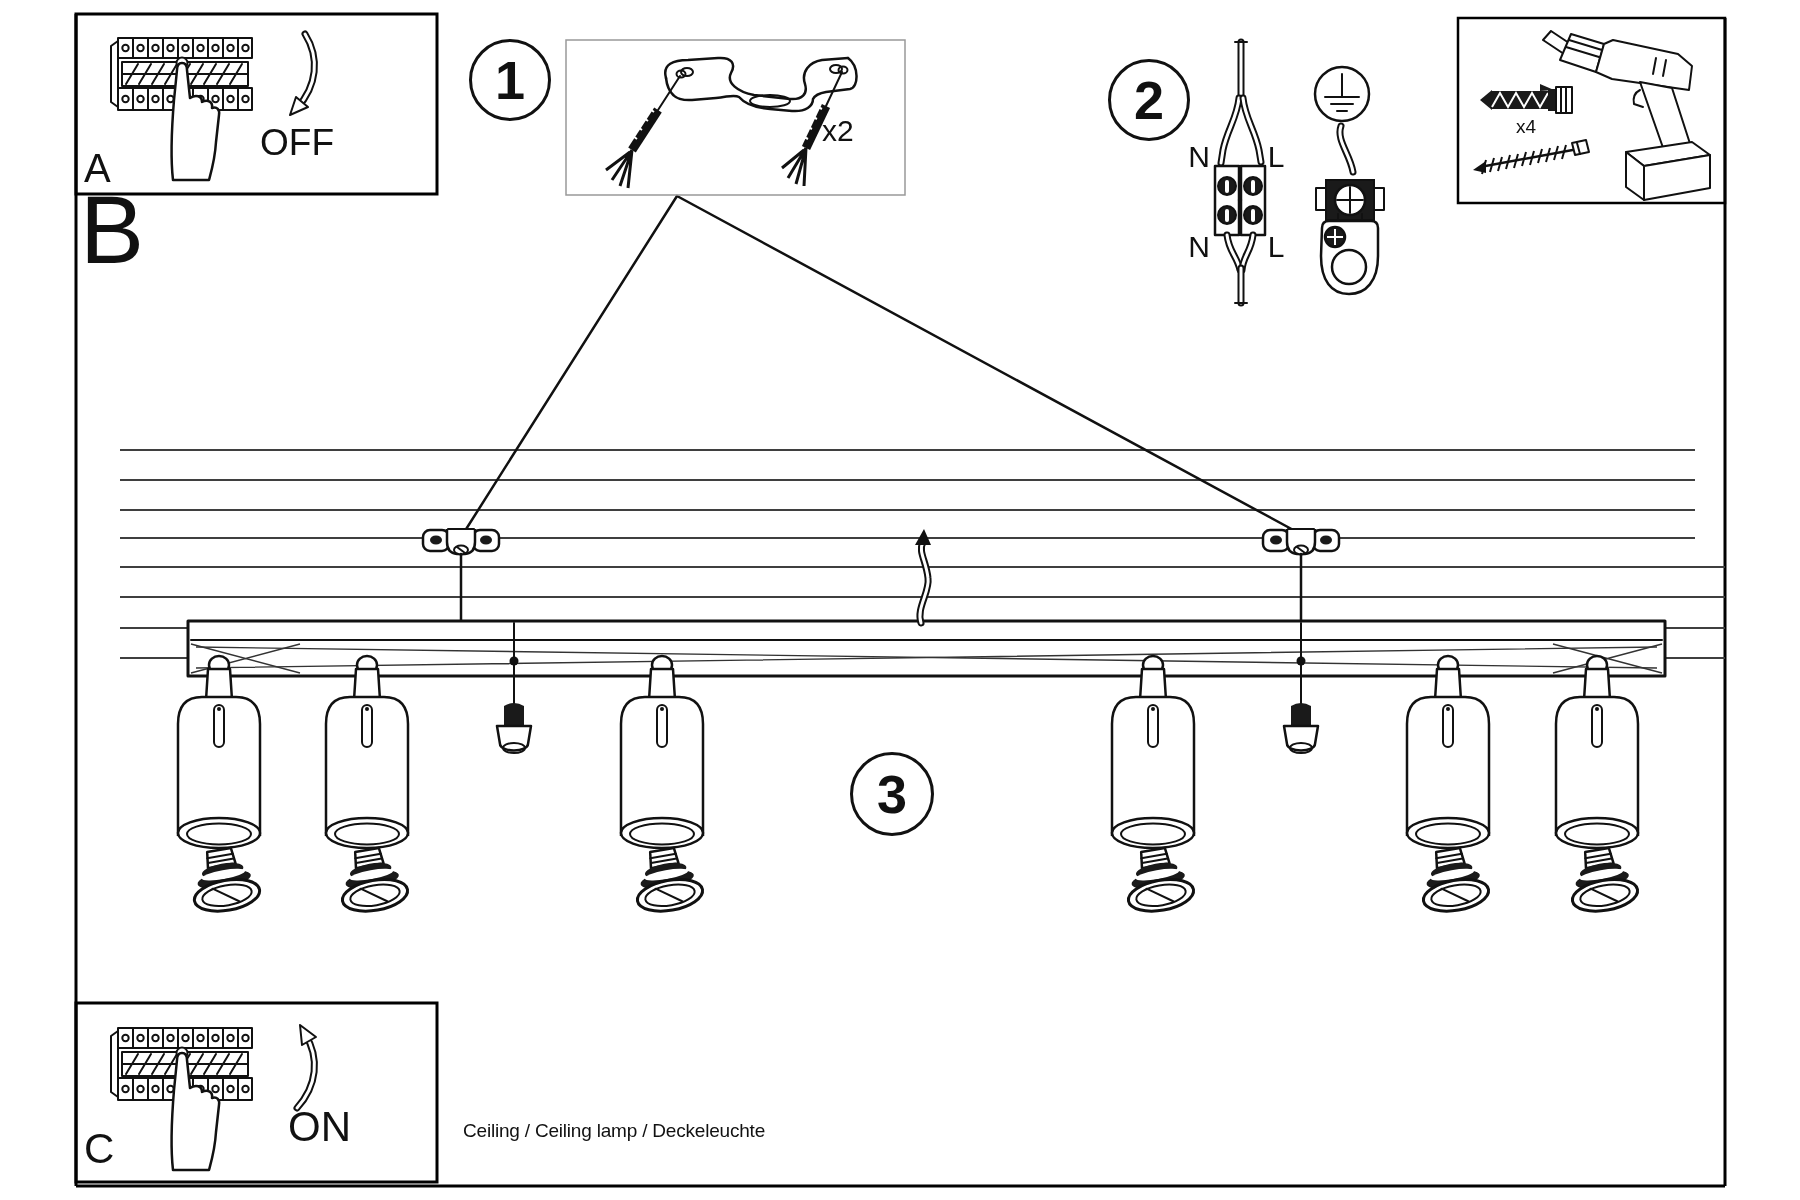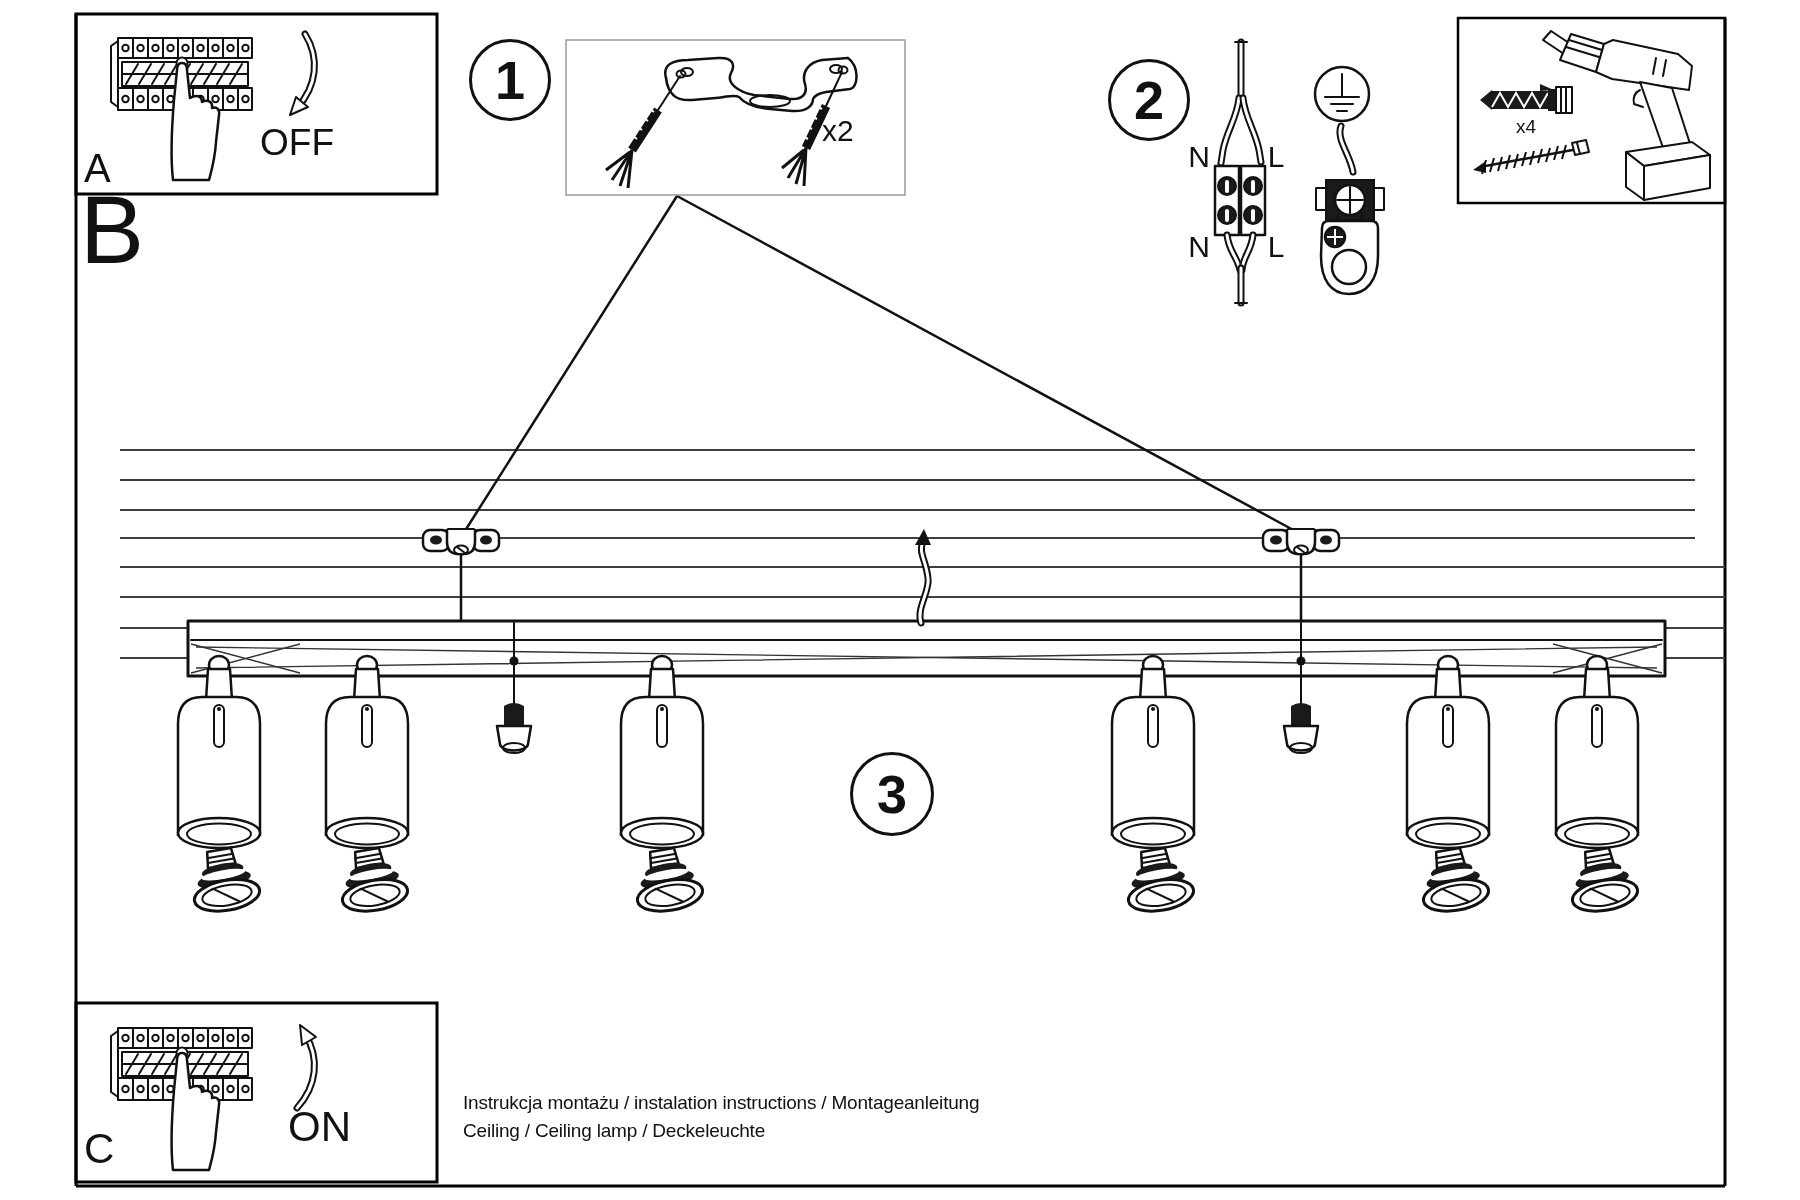--- a/index.html
+++ b/index.html
@@ -299,16 +299,15 @@
 <div class="circlestep" style="left:850px;top:752px;width:78px;height:78px;">3</div>
 
 <div class="lbl" style="left:822px;top:116px;font-size:30px;">x2</div>
 <div class="lbl" style="left:1516px;top:117px;font-size:19px;">x4</div>
 
 <div class="wirelabel" style="left:1179px;top:140px;">N</div>
 <div class="wirelabel" style="left:1256px;top:140px;">L</div>
 <div class="wirelabel" style="left:1179px;top:230px;">N</div>
 <div class="wirelabel" style="left:1256px;top:230px;">L</div>
 
-<div class="footerline" style="left:463px;top:1092px;">Instrukcja montażu / instalation instructions / Montageanleitung</div>
 <div class="footerline" style="left:463px;top:1120px;">Ceiling / Ceiling lamp / Deckeleuchte</div>
 
 </div>
 
 </body></html>

